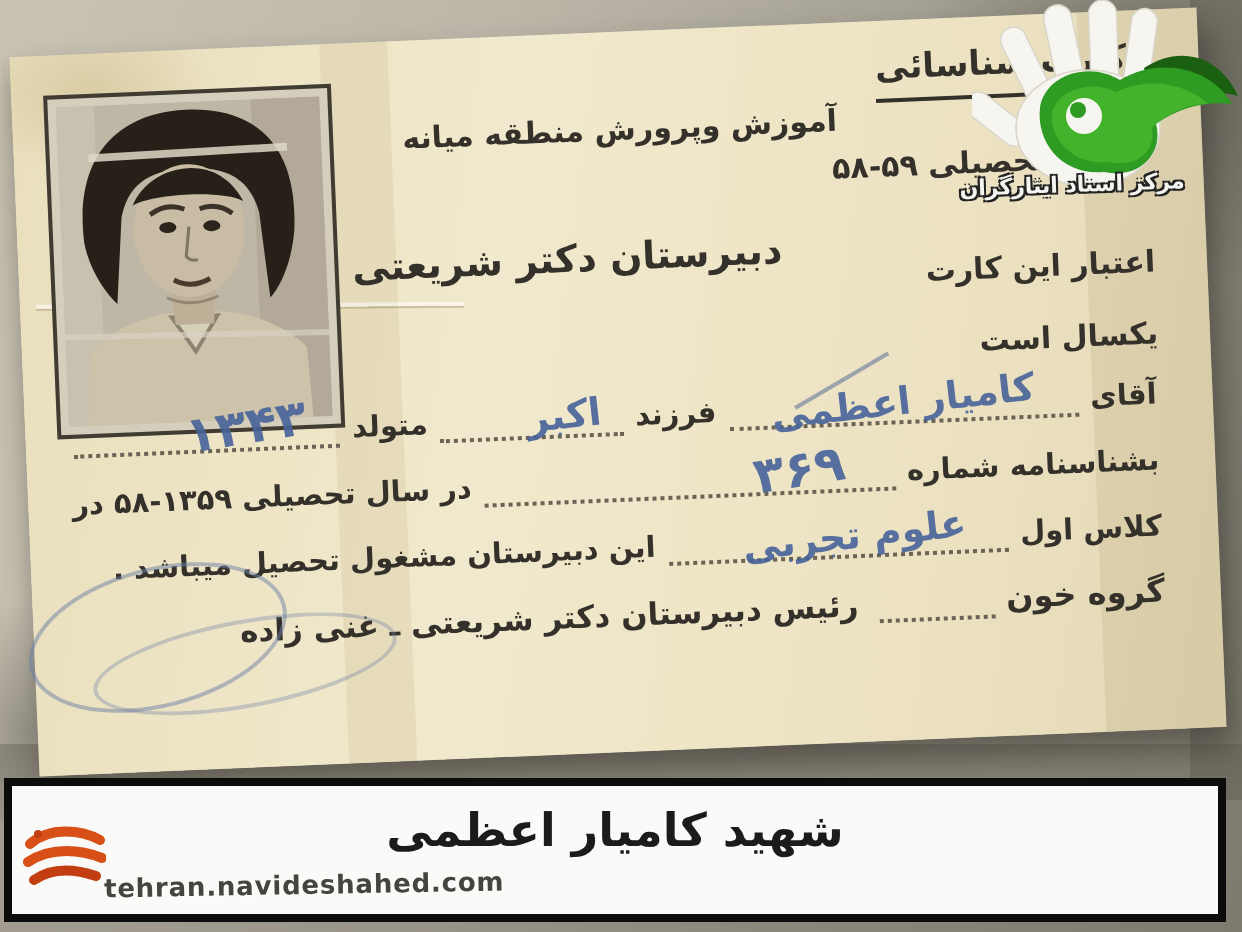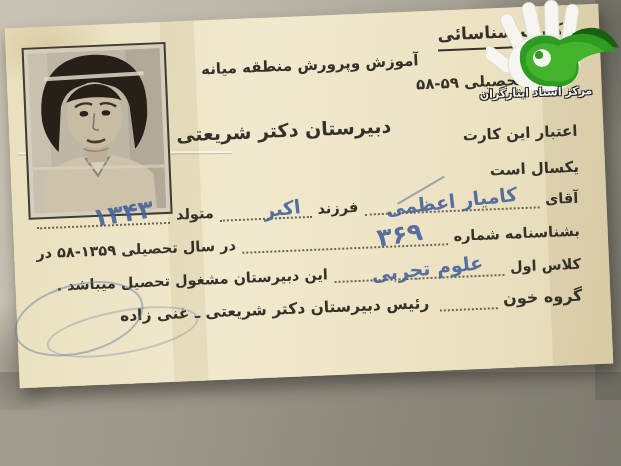--- a/index.html
+++ b/index.html
@@ -184,14 +184,26 @@
       </g>
       <path d="M86,34 C104,22 124,28 133,48 C118,44 104,48 92,56 Z" fill="#1b5f10"></path>
       <path d="M34,54 C36,38 58,30 74,40 C94,28 120,34 130,52 C114,50 100,56 92,62 C96,76 84,90 66,86 C46,88 32,72 34,54 Z" fill="#2e9b22"></path>
       <path d="M40,56 C44,44 60,40 72,46 C88,38 108,42 118,52 C106,52 96,58 90,64 C92,76 82,84 68,81 C52,83 38,70 40,56 Z" fill="#49b92f" opacity="0.8"></path>
       <circle cx="56" cy="58" r="9" fill="#f6f5f0"></circle>
       <circle cx="53" cy="55" r="4" fill="#2e9b22"></circle>
     </svg>
   </div>
   <div class="ws-text">مرکز اسناد ایثارگران</div>
 
+  <div class="caption-bar">
+    <div class="nv-logo">
+      <svg viewBox="0 0 42 38">
+        <path d="M4,11 C14,2 30,4 39,9" stroke="#d85018" stroke-width="5" fill="none" stroke-linecap="round"></path>
+        <path d="M3,20 C15,12 30,14 40,18" stroke="#d85018" stroke-width="5" fill="none" stroke-linecap="round"></path>
+        <path d="M6,29 C16,22 28,24 37,27" stroke="#c23e10" stroke-width="5" fill="none" stroke-linecap="round"></path>
+        <circle cx="8" cy="6" r="2" fill="#c23e10"></circle>
+      </svg>
+    </div>
+    <div class="caption-name">شهید کامیار اعظمی</div>
+    <div class="site-mark">tehran.navideshahed.com</div>
+  </div>
 
 </div>
 
 </body></html>

